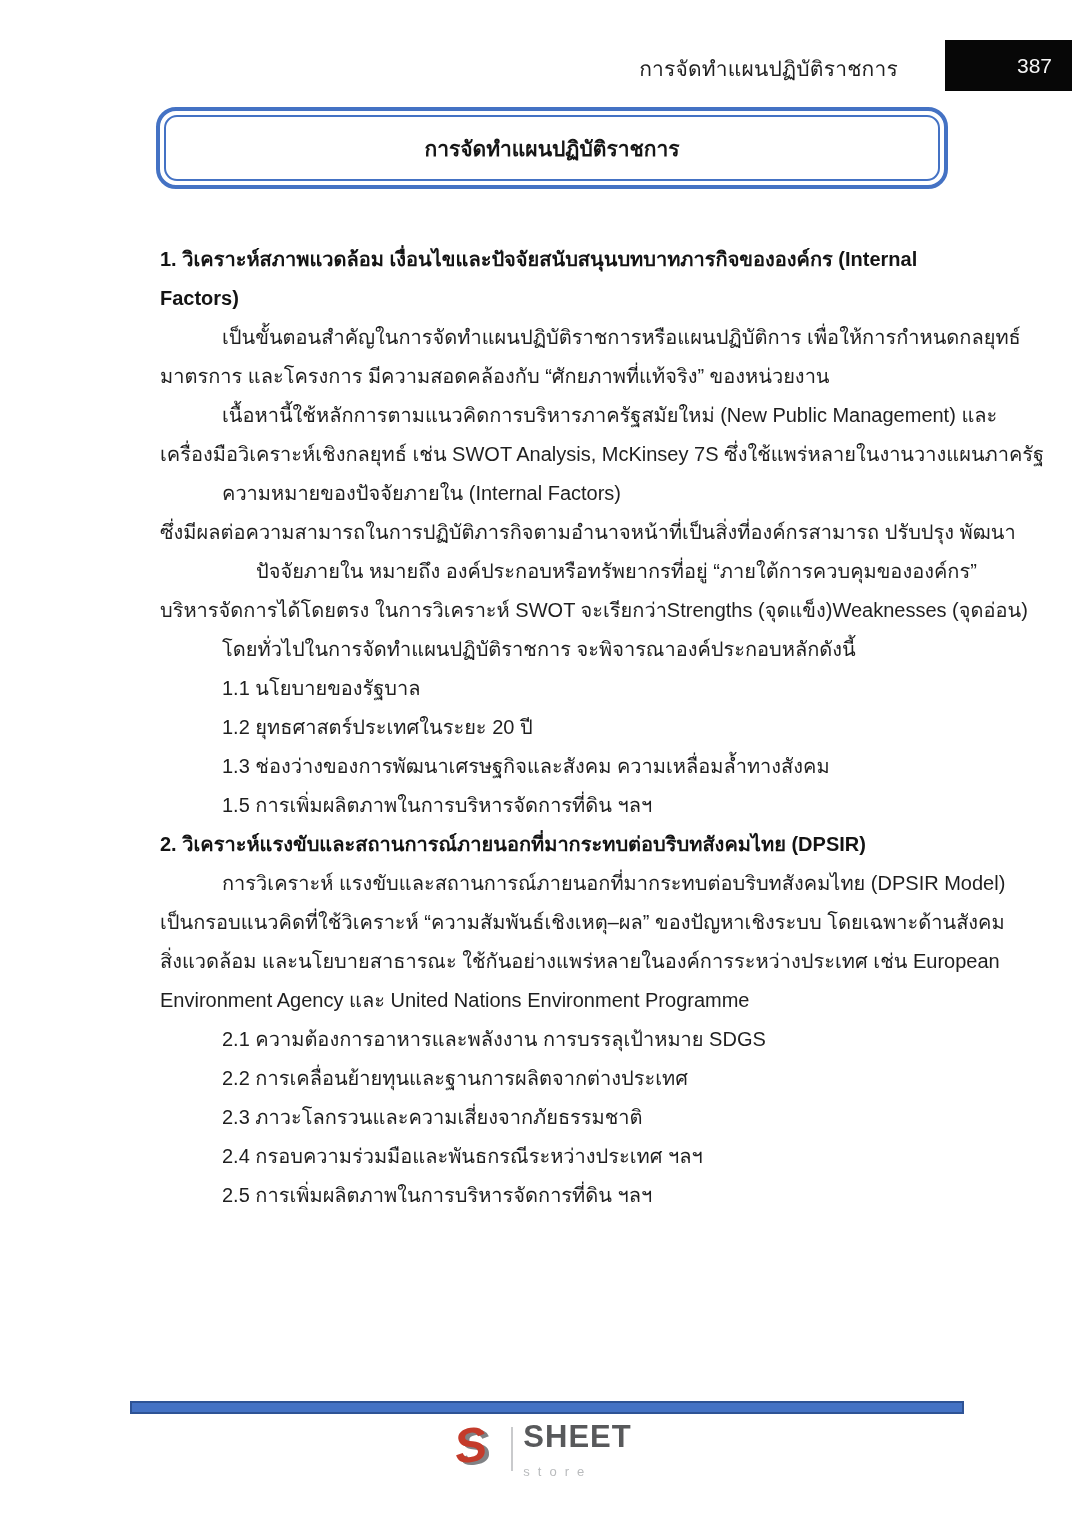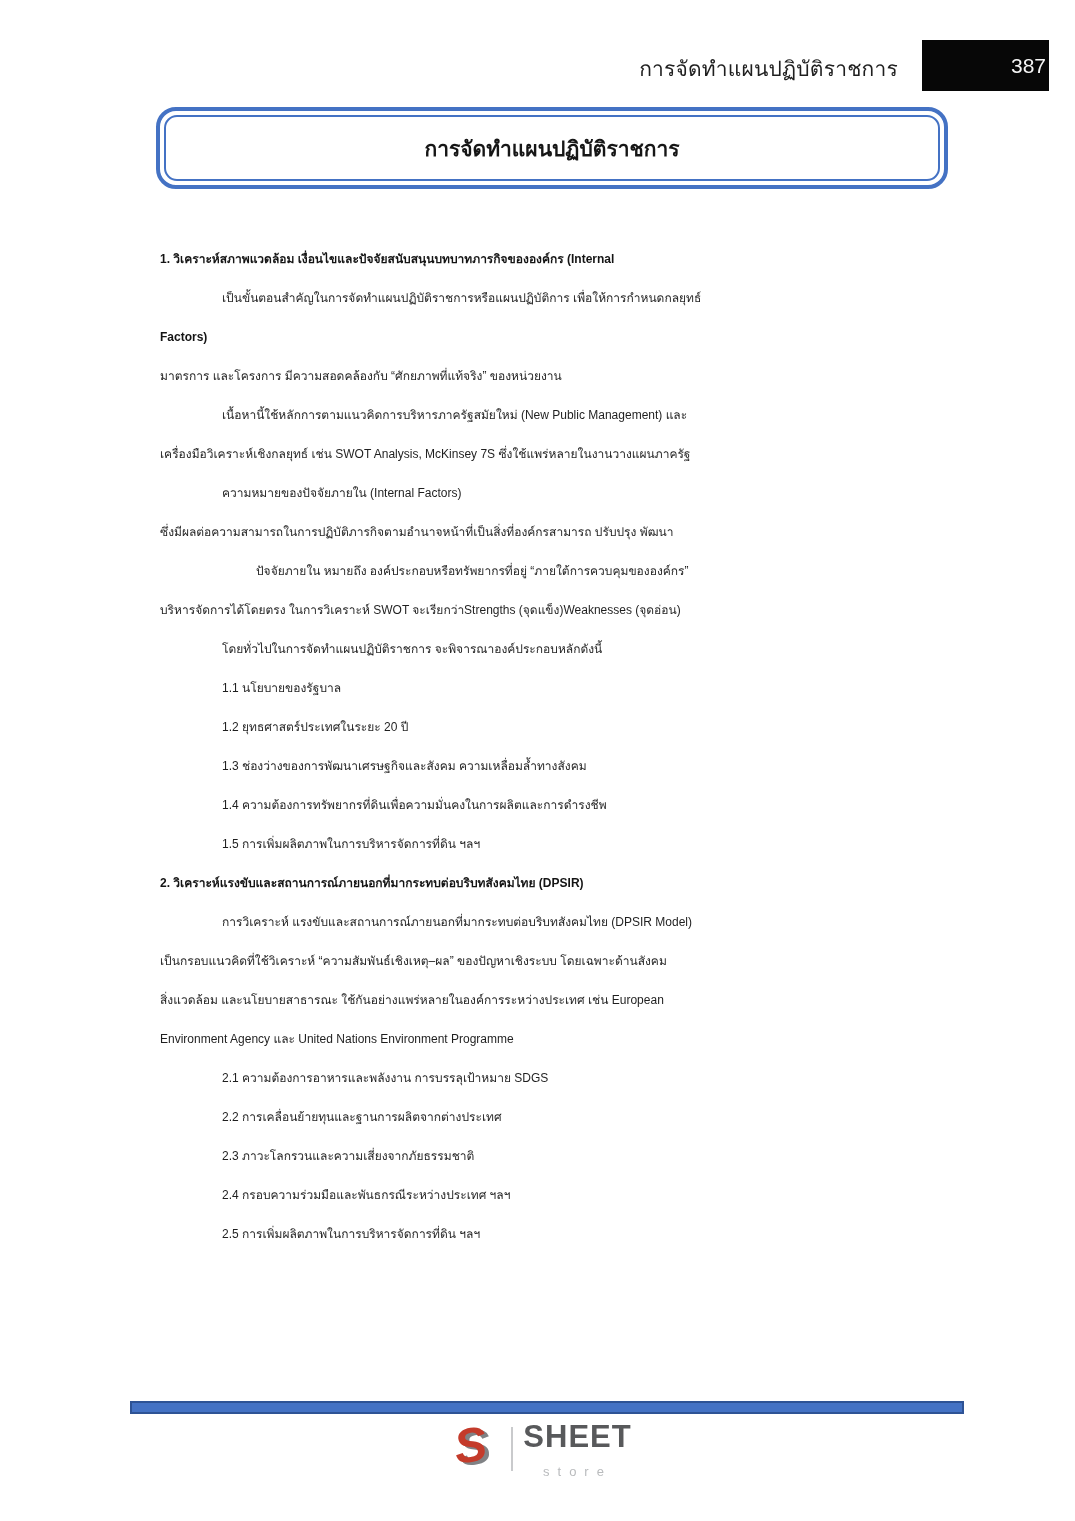--- a/index.html
+++ b/index.html
@@ -22,28 +22,28 @@
     position: absolute;
     top: 52px;
     right: 177px;
     font-size: 21px;
     color: #1f1f1f;
     letter-spacing: 0.2px;
   }
   .page-number-box {
     position: absolute;
     top: 40px;
-    left: 922px;
+    left: 945px;
     width: 127px;
     height: 51px;
     background: #070707;
     display: flex;
     align-items: center;
     justify-content: flex-end;
-    padding-right: 3px;
+    padding-right: 20px;
     box-sizing: border-box;
   }
   .page-number-box span {
     color: #f5f5f5;
     font-size: 21px;
   }
 
   
   .title-box {
     position: absolute;
@@ -71,21 +71,21 @@
   }
 
   
   .content {
     position: absolute;
     left: 160px;
     top: 240px;
     width: 805px;
   }
   .line {
-    font-size: 12px;
+    font-size: 20px;
     line-height: 39px;
     height: 39px;
     white-space: nowrap;
     color: #1f1f1f;
   }
   .line.bold { font-weight: 700; color: #141414; }
   .indent-0 { padding-left: 0; }
   .indent-1 { padding-left: 62px; }
   .indent-2 { padding-left: 96px; }
 
@@ -114,21 +114,21 @@
     width: 58px;
     height: 58px;
     position: relative;
   }
   .logo-mark svg { width: 58px; height: 58px; display: block; }
   .logo-divider {
     width: 2px;
     height: 44px;
     background: #c9cacc;
   }
-  .logo-text-col { display: flex; flex-direction: column; line-height: 1; align-items: center; }
+  .logo-text-col { display: flex; flex-direction: column; line-height: 1; }
   .logo-brand {
     font-size: 31px;
     font-weight: 700;
     color: #58595b;
     letter-spacing: 1px;
   }
   .logo-sub {
     margin-top: 13px;
     font-size: 13px;
     color: #b9bbbd;
@@ -147,34 +147,33 @@
   </div>
 
   <div class="title-box">
     <div class="title-box-inner">
       <span class="title-text">การจัดทำแผนปฏิบัติราชการ</span>
     </div>
   </div>
 
   <div class="content" id="content-lines">
       <div class="line indent-0 bold">1. วิเคราะห์สภาพแวดล้อม เงื่อนไขและปัจจัยสนับสนุนบทบาทภารกิจขององค์กร (Internal</div>
+      <div class="line indent-0 bold">Factors)</div>
       <div class="line indent-1">เป็นขั้นตอนสำคัญในการจัดทำแผนปฏิบัติราชการหรือแผนปฏิบัติการ เพื่อให้การกำหนดกลยุทธ์</div>
-      <div class="line indent-0 bold">Factors)</div>
       <div class="line indent-0">มาตรการ และโครงการ มีความสอดคล้องกับ “ศักยภาพที่แท้จริง” ของหน่วยงาน</div>
       <div class="line indent-1">เนื้อหานี้ใช้หลักการตามแนวคิดการบริหารภาครัฐสมัยใหม่ (New Public Management) และ</div>
       <div class="line indent-0">เครื่องมือวิเคราะห์เชิงกลยุทธ์ เช่น SWOT Analysis, McKinsey 7S ซึ่งใช้แพร่หลายในงานวางแผนภาครัฐ</div>
       <div class="line indent-1">ความหมายของปัจจัยภายใน (Internal Factors)</div>
       <div class="line indent-0">ซึ่งมีผลต่อความสามารถในการปฏิบัติภารกิจตามอำนาจหน้าที่เป็นสิ่งที่องค์กรสามารถ ปรับปรุง พัฒนา</div>
       <div class="line indent-2">ปัจจัยภายใน หมายถึง องค์ประกอบหรือทรัพยากรที่อยู่ “ภายใต้การควบคุมขององค์กร”</div>
       <div class="line indent-0">บริหารจัดการได้โดยตรง ในการวิเคราะห์ SWOT จะเรียกว่าStrengths (จุดแข็ง)Weaknesses (จุดอ่อน)</div>
       <div class="line indent-1">โดยทั่วไปในการจัดทำแผนปฏิบัติราชการ จะพิจารณาองค์ประกอบหลักดังนี้</div>
       <div class="line indent-1">1.1 นโยบายของรัฐบาล</div>
       <div class="line indent-1">1.2 ยุทธศาสตร์ประเทศในระยะ 20 ปี</div>
       <div class="line indent-1">1.3 ช่องว่างของการพัฒนาเศรษฐกิจและสังคม ความเหลื่อมล้ำทางสังคม</div>
-      <div class="line indent-1">1.4 ความต้องการทรัพยากรที่ดินเพื่อความมั่นคงในการผลิตและการดำรงชีพ</div>
       <div class="line indent-1">1.5 การเพิ่มผลิตภาพในการบริหารจัดการที่ดิน ฯลฯ</div>
       <div class="line indent-0 bold">2. วิเคราะห์แรงขับและสถานการณ์ภายนอกที่มากระทบต่อบริบทสังคมไทย (DPSIR)</div>
       <div class="line indent-1">การวิเคราะห์ แรงขับและสถานการณ์ภายนอกที่มากระทบต่อบริบทสังคมไทย (DPSIR Model)</div>
       <div class="line indent-0">เป็นกรอบแนวคิดที่ใช้วิเคราะห์ “ความสัมพันธ์เชิงเหตุ–ผล” ของปัญหาเชิงระบบ โดยเฉพาะด้านสังคม</div>
       <div class="line indent-0">สิ่งแวดล้อม และนโยบายสาธารณะ ใช้กันอย่างแพร่หลายในองค์การระหว่างประเทศ เช่น European</div>
       <div class="line indent-0">Environment Agency และ United Nations Environment Programme</div>
       <div class="line indent-1">2.1 ความต้องการอาหารและพลังงาน การบรรลุเป้าหมาย SDGS</div>
       <div class="line indent-1">2.2 การเคลื่อนย้ายทุนและฐานการผลิตจากต่างประเทศ</div>
       <div class="line indent-1">2.3 ภาวะโลกรวนและความเสี่ยงจากภัยธรรมชาติ</div>
       <div class="line indent-1">2.4 กรอบความร่วมมือและพันธกรณีระหว่างประเทศ ฯลฯ</div>

